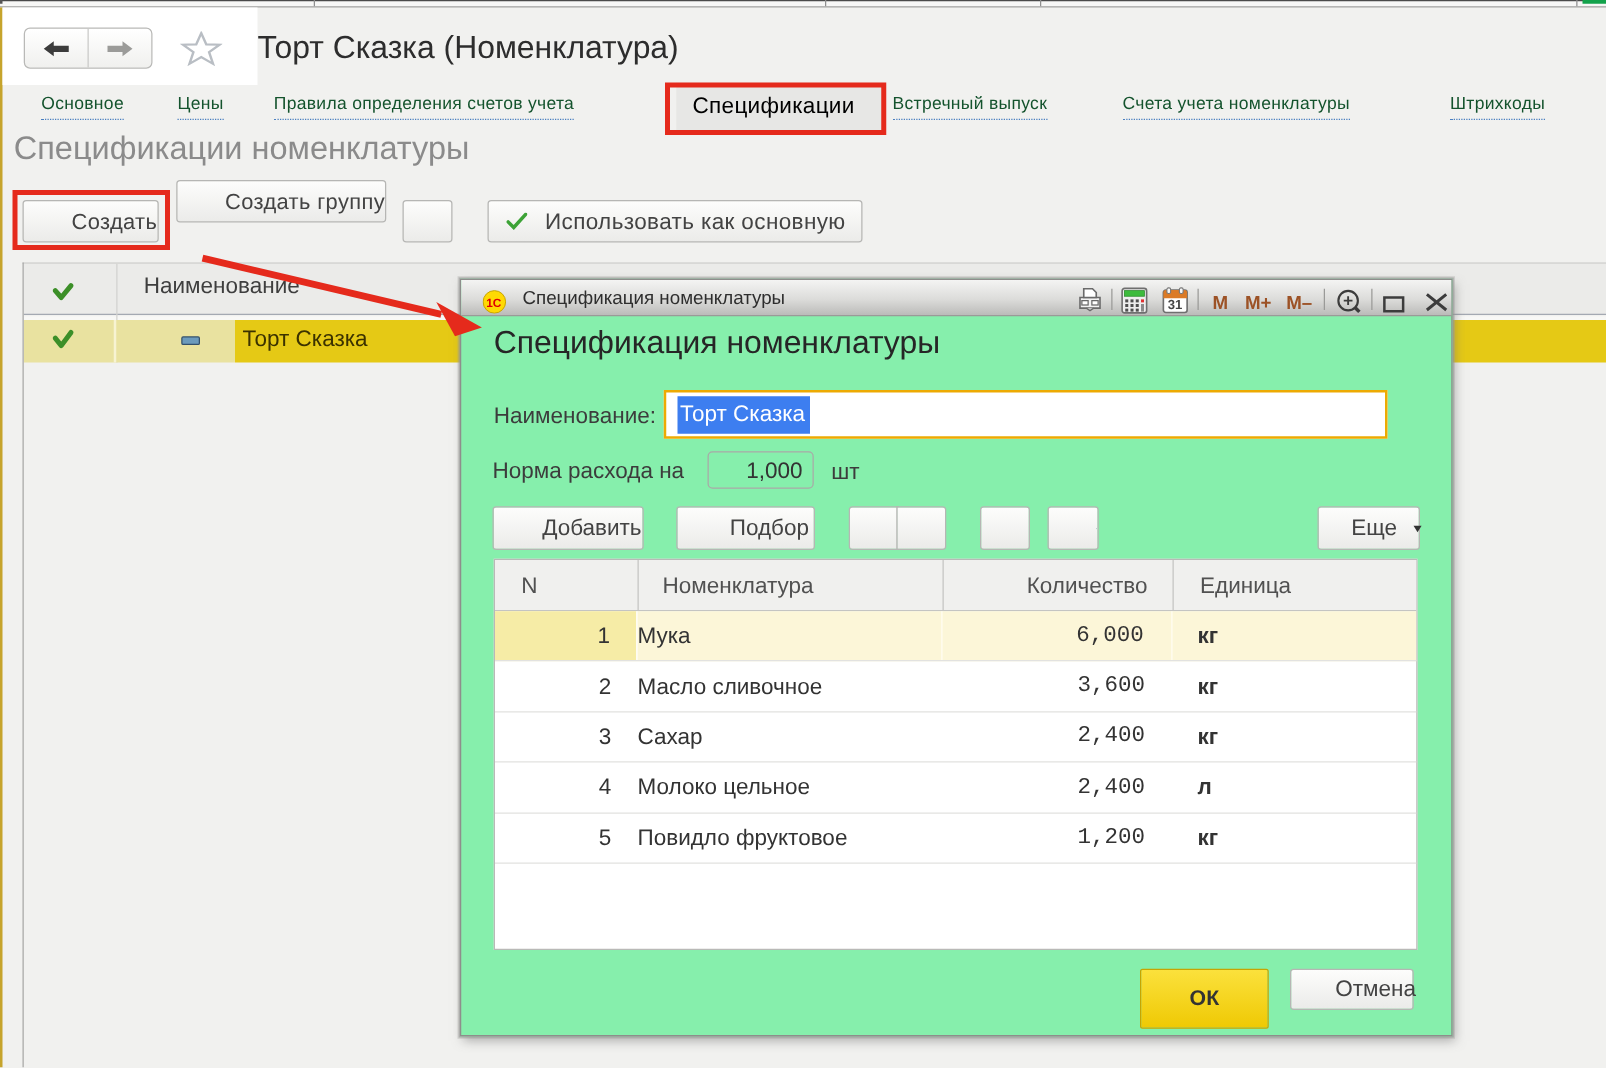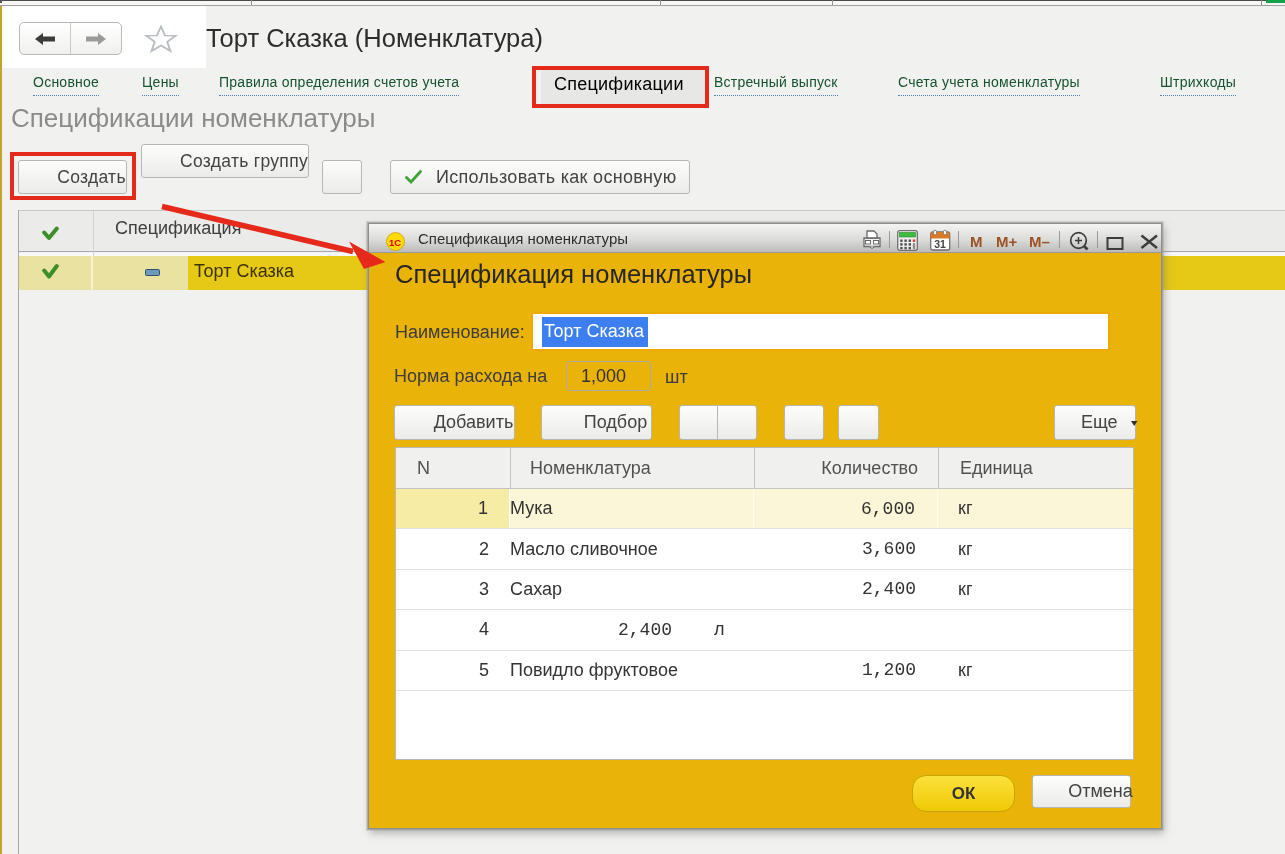--- a/index.html
+++ b/index.html
@@ -33,42 +33,42 @@
   
   .ltable-top { left:18px; top:210px; width:1267px; height:1px; background:#c7c7c5; }
   .ltable-left { left:18px; top:210px; width:1px; height:644px; background:#a8a8a6; }
   .lhead { left:19px; top:211px; width:1266px; height:41px; background:#ebebe9; border-bottom:1px solid #a4a9b2; }
   .lgap { left:19px; top:253px; width:1266px; height:3px; background:#f8f8f6; }
   .lhead-sep { left:93px; top:211px; width:1px; height:79px; background:#d2d2d0; }
   .lrow-pale { left:19px; top:256px; width:169px; height:34px; background:#e9e2a0; }
   .lrow-gold { left:188px; top:256px; width:1097px; height:34px; background:#e5c915; }
 
   
-  .dialog { left:368px; top:223px; width:794px; height:606px; background:#eab308; border:1px solid #8e8e8c; box-shadow:0 0 0 1px rgba(150,150,148,0.55), 0 0 0 2px rgba(160,160,158,0.35), 2px 4px 8px rgba(110,110,110,0.5); }
+  .dialog { left:368px; top:223px; width:794px; height:606px; background:#86efac; border:1px solid #8e8e8c; box-shadow:0 0 0 1px rgba(150,150,148,0.55), 0 0 0 2px rgba(160,160,158,0.35), 2px 4px 8px rgba(110,110,110,0.5); }
   .titlebar { left:0; top:0; width:100%; height:29px; background:linear-gradient(#f4f4f3,#dcdcda 55%,#bbbbb9); border-bottom:1px solid #9a9a98; }
   .dtitle { left:49px; top:6px; font-size:15px; color:#2e2e2e; }
   .dheading { left:26px; top:38px; font-size:25.5px; line-height:1; color:#262626; }
   .dlabel { font-size:18px; color:#3c3c3c; line-height:1; }
   .dinput { left:162px; top:88px; width:579px; height:39px; border:2px solid #edaa02; background:#fff; display:flex; align-items:center; padding-left:9px; font-size:18px; }
   .dsel { background:#3d7ef0; color:#ffffff; height:30px; display:flex; align-items:center; padding:0 4px 1px 2px; }
-  .numinput { left:197px; top:137px; width:85px; height:30px; border:1px solid #a9a9a7; border-radius:4px; font-size:18px; color:#333; display:flex; align-items:center; justify-content:flex-end; padding-right:24px; }
+  .numinput { left:197px; top:137px; width:85px; height:30px; border:1px solid #a9a9a7; border-radius:4px; font-size:18px; color:#333; display:flex; align-items:center; justify-content:flex-end; padding-right:8px; }
   .dbtn { height:35px; font-size:18px; border-radius:3px; }
 
   
   .dtable { left:26px; top:223px; width:739px; height:313px; border:1px solid #b9b9b7; background:#fff; }
   .dthead { height:41px; background:#f0f0ee; border-bottom:1px solid #c4c4c2; display:flex; color:#515151; font-size:18px; }
   .dtc { display:flex; align-items:center; }
   .drow { height:40.4px; display:flex; border-bottom:1px solid #e2e2e0; font-size:18px; color:#333; }
   .c1 { width:114px; justify-content:flex-end; padding-right:21px; }
   .c2 { width:244px; }
   .c3 { width:184px; justify-content:flex-end; padding-right:22px;font-family:Liberation Mono, monospace; }
-  .c4 { flex:1; padding-left:20px; }
+  .c4 { flex:1; padding-left:20px;font-weight:bold; }
   .hsep { width:1px; background:#c4c4c2; height:100%; }
 
-  .okbtn { left:543px; top:551px; width:103px; height:37px; background:linear-gradient(#fbe13c,#efc904); border:1px solid #c7a500; border-radius:14px; color:#333; font-size:17px; font-weight:bold; display:flex; align-items:center; justify-content:center; }
+  .okbtn { left:543px; top:551px; width:103px; height:48px; background:linear-gradient(#fbe13c,#efc904); border:1px solid #c7a500; border-radius:2px; color:#333; font-size:17px; font-weight:bold; display:flex; align-items:center; justify-content:center; }
   .cancelbtn { left:663px; top:551px; width:99px; height:33px; font-size:18px; }
 
   .redbox { border:4px solid #e52a1c; }
 </style>
 </head>
 <body>
 
 <div class="abs topstrip"></div>
 <div class="abs tsep" style="left:251px"></div>
 <div class="abs tsep" style="left:660px"></div>
@@ -123,21 +123,21 @@
   <span style="font-size:18px;">Использовать как основную</span>
 </div>
 
 <div class="abs ltable-top"></div>
 <div class="abs lhead"></div>
 <div class="abs lgap"></div>
 <div class="abs lhead-sep"></div>
 <svg class="abs" style="left:42px; top:226px;" width="17" height="15" viewBox="0 0 17 15">
     <path d="M2.2 6.5 L7 12 L14.8 2.5" fill="none" stroke="#3c8f28" stroke-width="4" stroke-linecap="round" stroke-linejoin="round"></path>
   </svg>
-<div class="abs" style="left:115px; top:219px; font-size:18px; line-height:1; color:#3e3e3e;">Спецификация</div>
+<div class="abs" style="left:115px; top:219px; font-size:18px; line-height:1; color:#3e3e3e;">Наименование</div>
 <div class="abs lrow-pale"></div>
 <div class="abs" style="left:91px; top:256px; width:2px; height:34px; background:#f7f3d2;"></div>
 <div class="abs lrow-gold"></div>
 <svg class="abs" style="left:42px; top:263px;" width="17" height="17" viewBox="0 0 17 17">
     <path d="M2.2 7.5 L7 13.5 L14.8 3" fill="none" stroke="#3c8f28" stroke-width="4" stroke-linecap="round" stroke-linejoin="round"></path>
   </svg>
 <div class="abs" style="left:145px; top:269px; width:15px; height:7px; background:#6b9abc; border:1.5px solid #33506b; border-radius:1.5px;"></div>
 <div class="abs" style="left:194px; top:262px; font-size:18px; line-height:1; color:#3b3200;">Торт Сказка</div>
 <div class="abs ltable-left"></div>
 
@@ -262,20 +262,21 @@
       <div class="dtc c4">кг</div>
     </div>
     <div class="drow">
       <div class="dtc c1">3</div>
       <div class="dtc c2">Сахар</div>
       <div class="dtc c3">2,400</div>
       <div class="dtc c4">кг</div>
     </div>
     <div class="drow">
       <div class="dtc c1">4</div>
+      <div class="dtc c2">Молоко цельное</div>
       <div class="dtc c3">2,400</div>
       <div class="dtc c4">л</div>
     </div>
     <div class="drow">
       <div class="dtc c1">5</div>
       <div class="dtc c2">Повидло фруктовое</div>
       <div class="dtc c3">1,200</div>
       <div class="dtc c4">кг</div>
     </div>
   </div>

